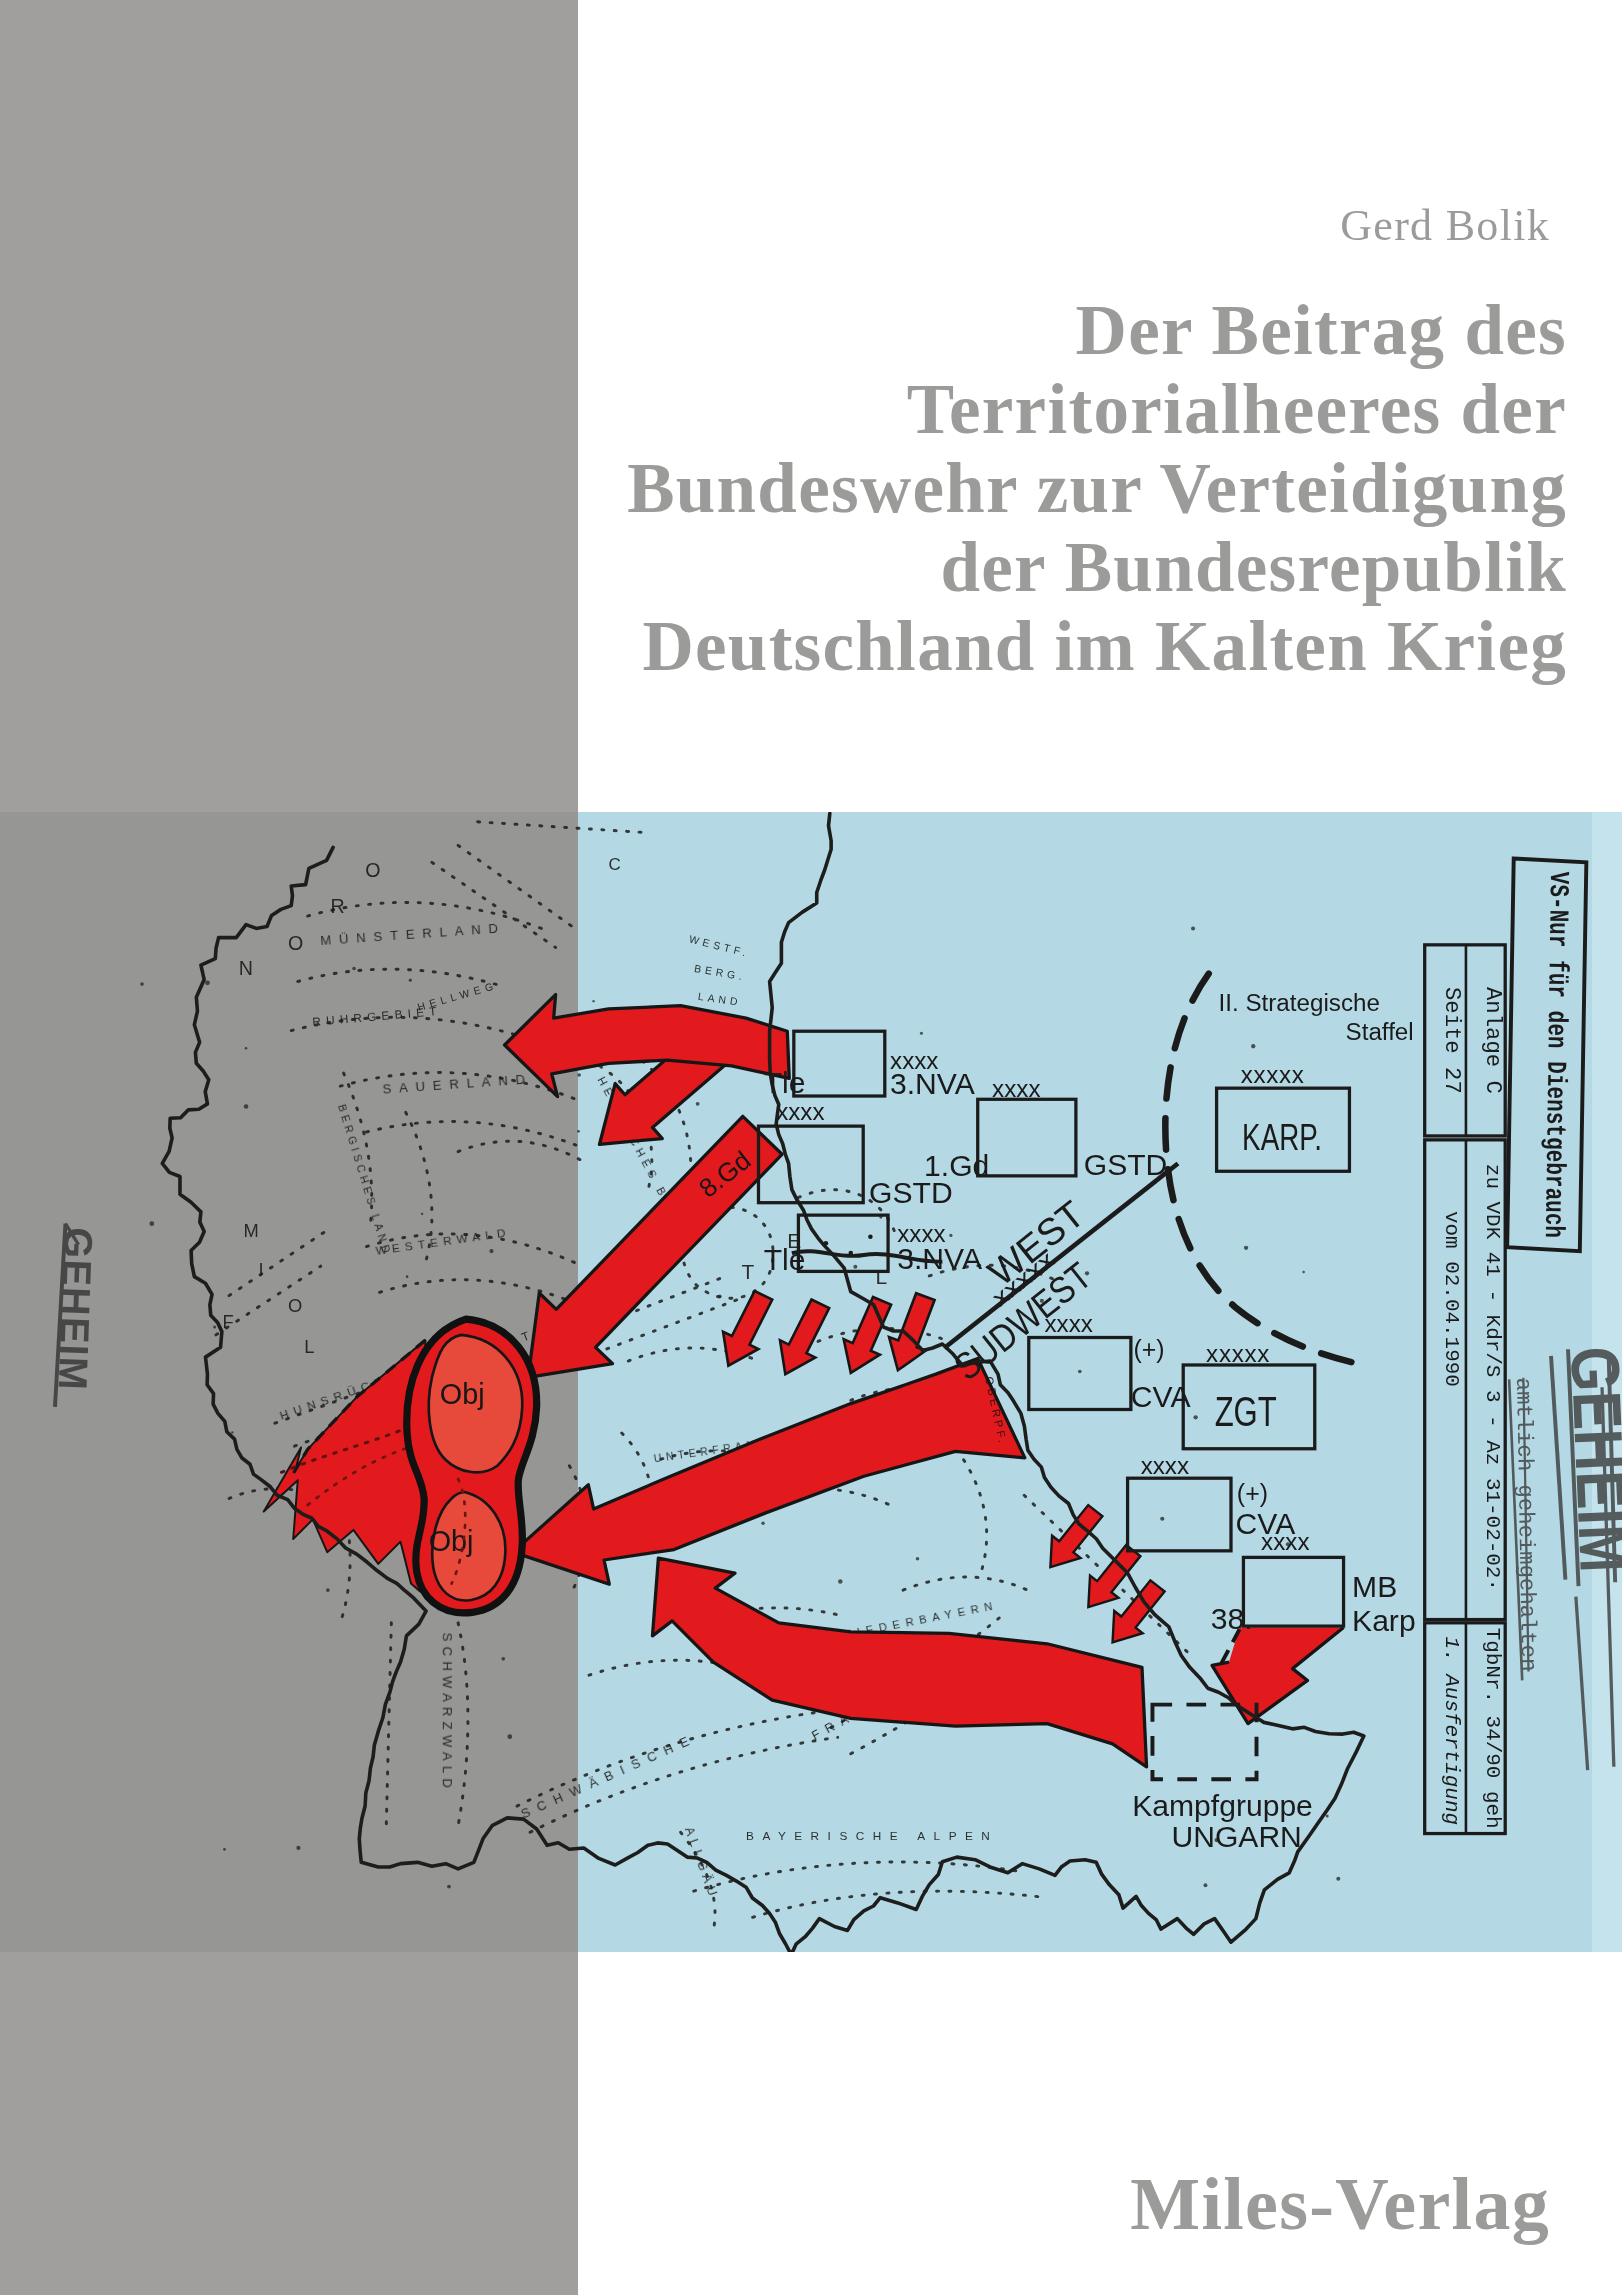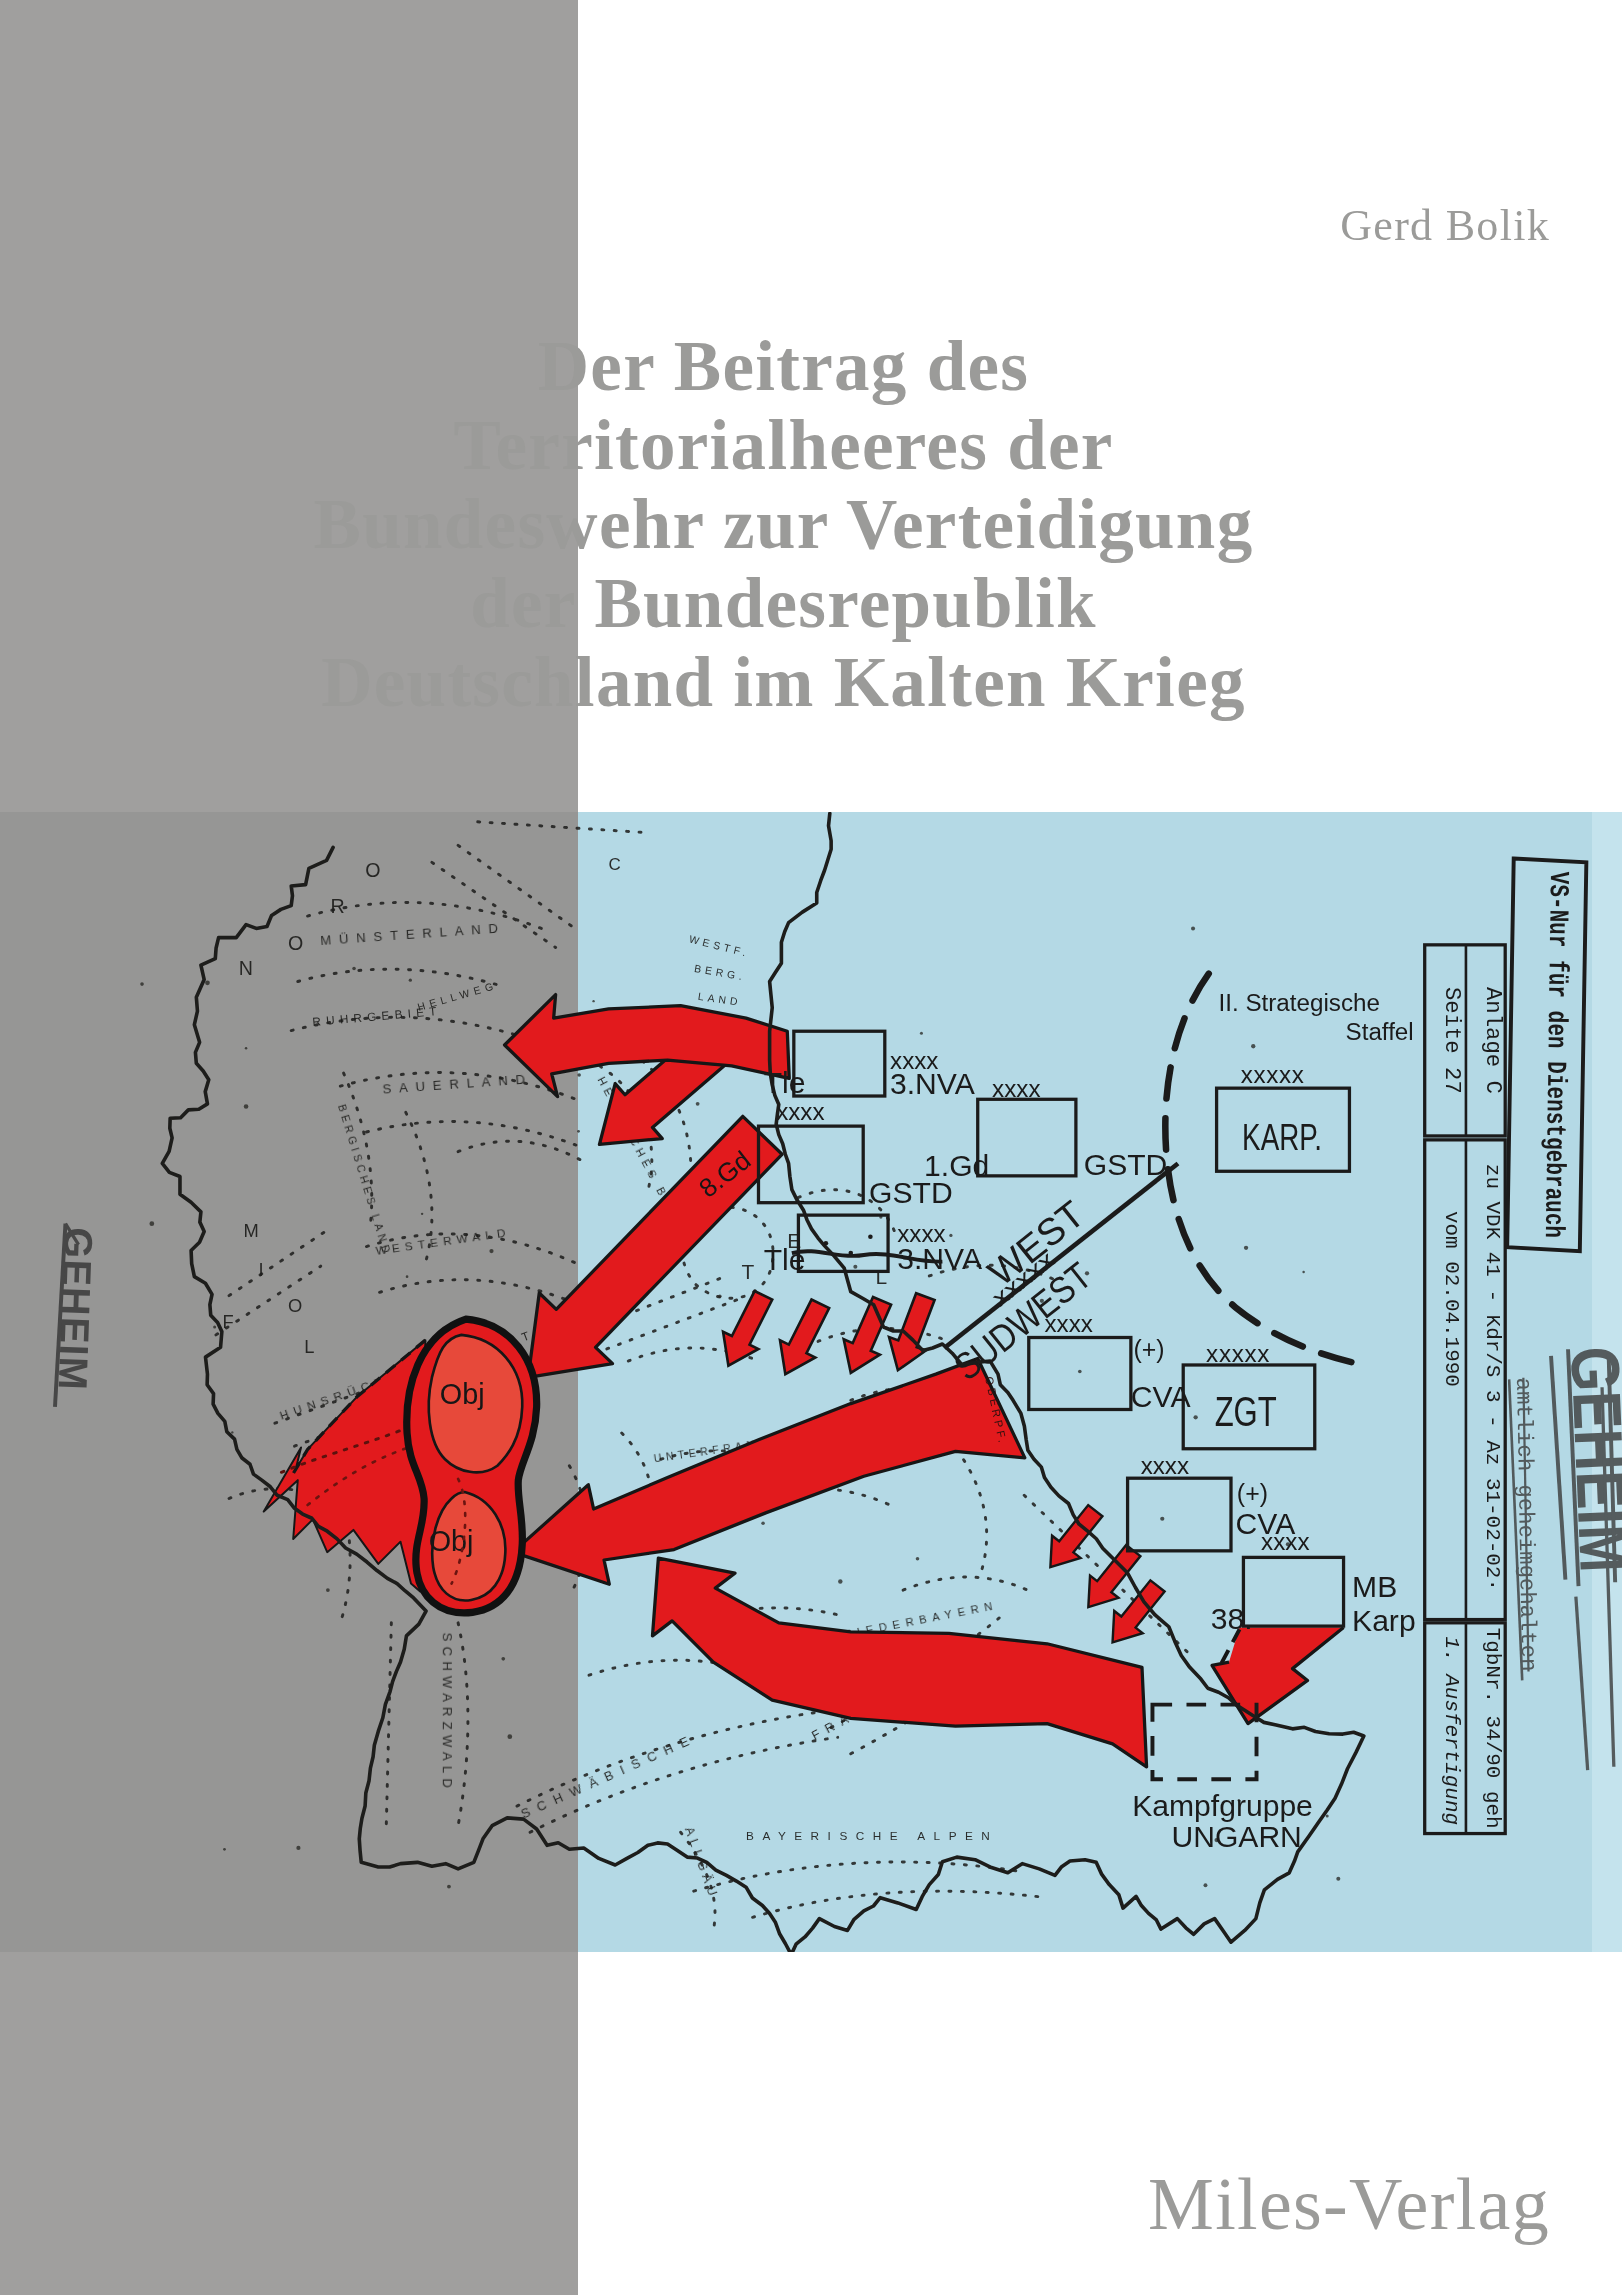--- a/index.html
+++ b/index.html
@@ -13,23 +13,23 @@
 <div class="abs" style="left:0;top:0;width:578px;height:2295px;background:#a09f9e;"></div>
 
 <div class="abs" style="left:0;top:812px;width:578px;height:1140px;background:#969695;"></div>
 
 <div class="abs" style="left:578px;top:812px;width:1014px;height:1140px;background:#b4d9e5;"></div>
 
 <div class="abs" style="left:1592px;top:812px;width:31px;height:1140px;background:#c4e3ed;"></div>
 
 <div class="abs" style="left:0;top:203px;width:1550px;text-align:right;font-size:44px;line-height:46px;color:#9b9b99;letter-spacing:1.3px;">Gerd Bolik</div>
 
-<div class="abs" style="left:0;top:291px;width:1567px;text-align:center;font-size:71px;line-height:79px;color:#9b9b99;font-weight:600;letter-spacing:1.3px;margin-top:36px;">Der Beitrag des<br>Territorialheeres der<br>Bundeswehr zur Verteidigung<br>der Bundesrepublik<br>Deutschland im Kalten Krieg</div>
-
-<div class="abs" style="left:0;top:2167px;width:1550px;text-align:right;font-size:74px;line-height:74px;color:#9b9b99;font-weight:400;letter-spacing:1.3px;">Miles-Verlag</div>
+<div class="abs" style="left:0;top:291px;width:1567px;text-align:right;font-size:71px;line-height:79px;color:#9b9b99;font-weight:600;letter-spacing:1.3px;">Der Beitrag des<br>Territorialheeres der<br>Bundeswehr zur Verteidigung<br>der Bundesrepublik<br>Deutschland im Kalten Krieg</div>
+
+<div class="abs" style="left:0;top:2167px;width:1550px;text-align:right;font-size:74px;line-height:74px;color:#9b9b99;font-weight:700;letter-spacing:1.3px;">Miles-Verlag</div>
 
 <svg class="abs" style="left:0;top:812px;" width="1623" height="1140" viewBox="0 1241 2480 1742" preserveAspectRatio="none">
 <defs>
 <g id="sarr">
         <path d="M0,0 L-30,-43 L-15,-43 L-14,-120 L16,-120 L15,-43 L30,-43 Z" fill="#e21a1d" stroke="#161616" stroke-width="4"></path>
       </g>
 </defs>
 <g fill="none" stroke="#1d1d1b" stroke-width="4.5" stroke-linecap="round" stroke-dasharray="3 16" opacity="0.85">
 <path d="M660,1318 L849,1448"></path>
 <path d="M700,1292 L880,1420"></path>

